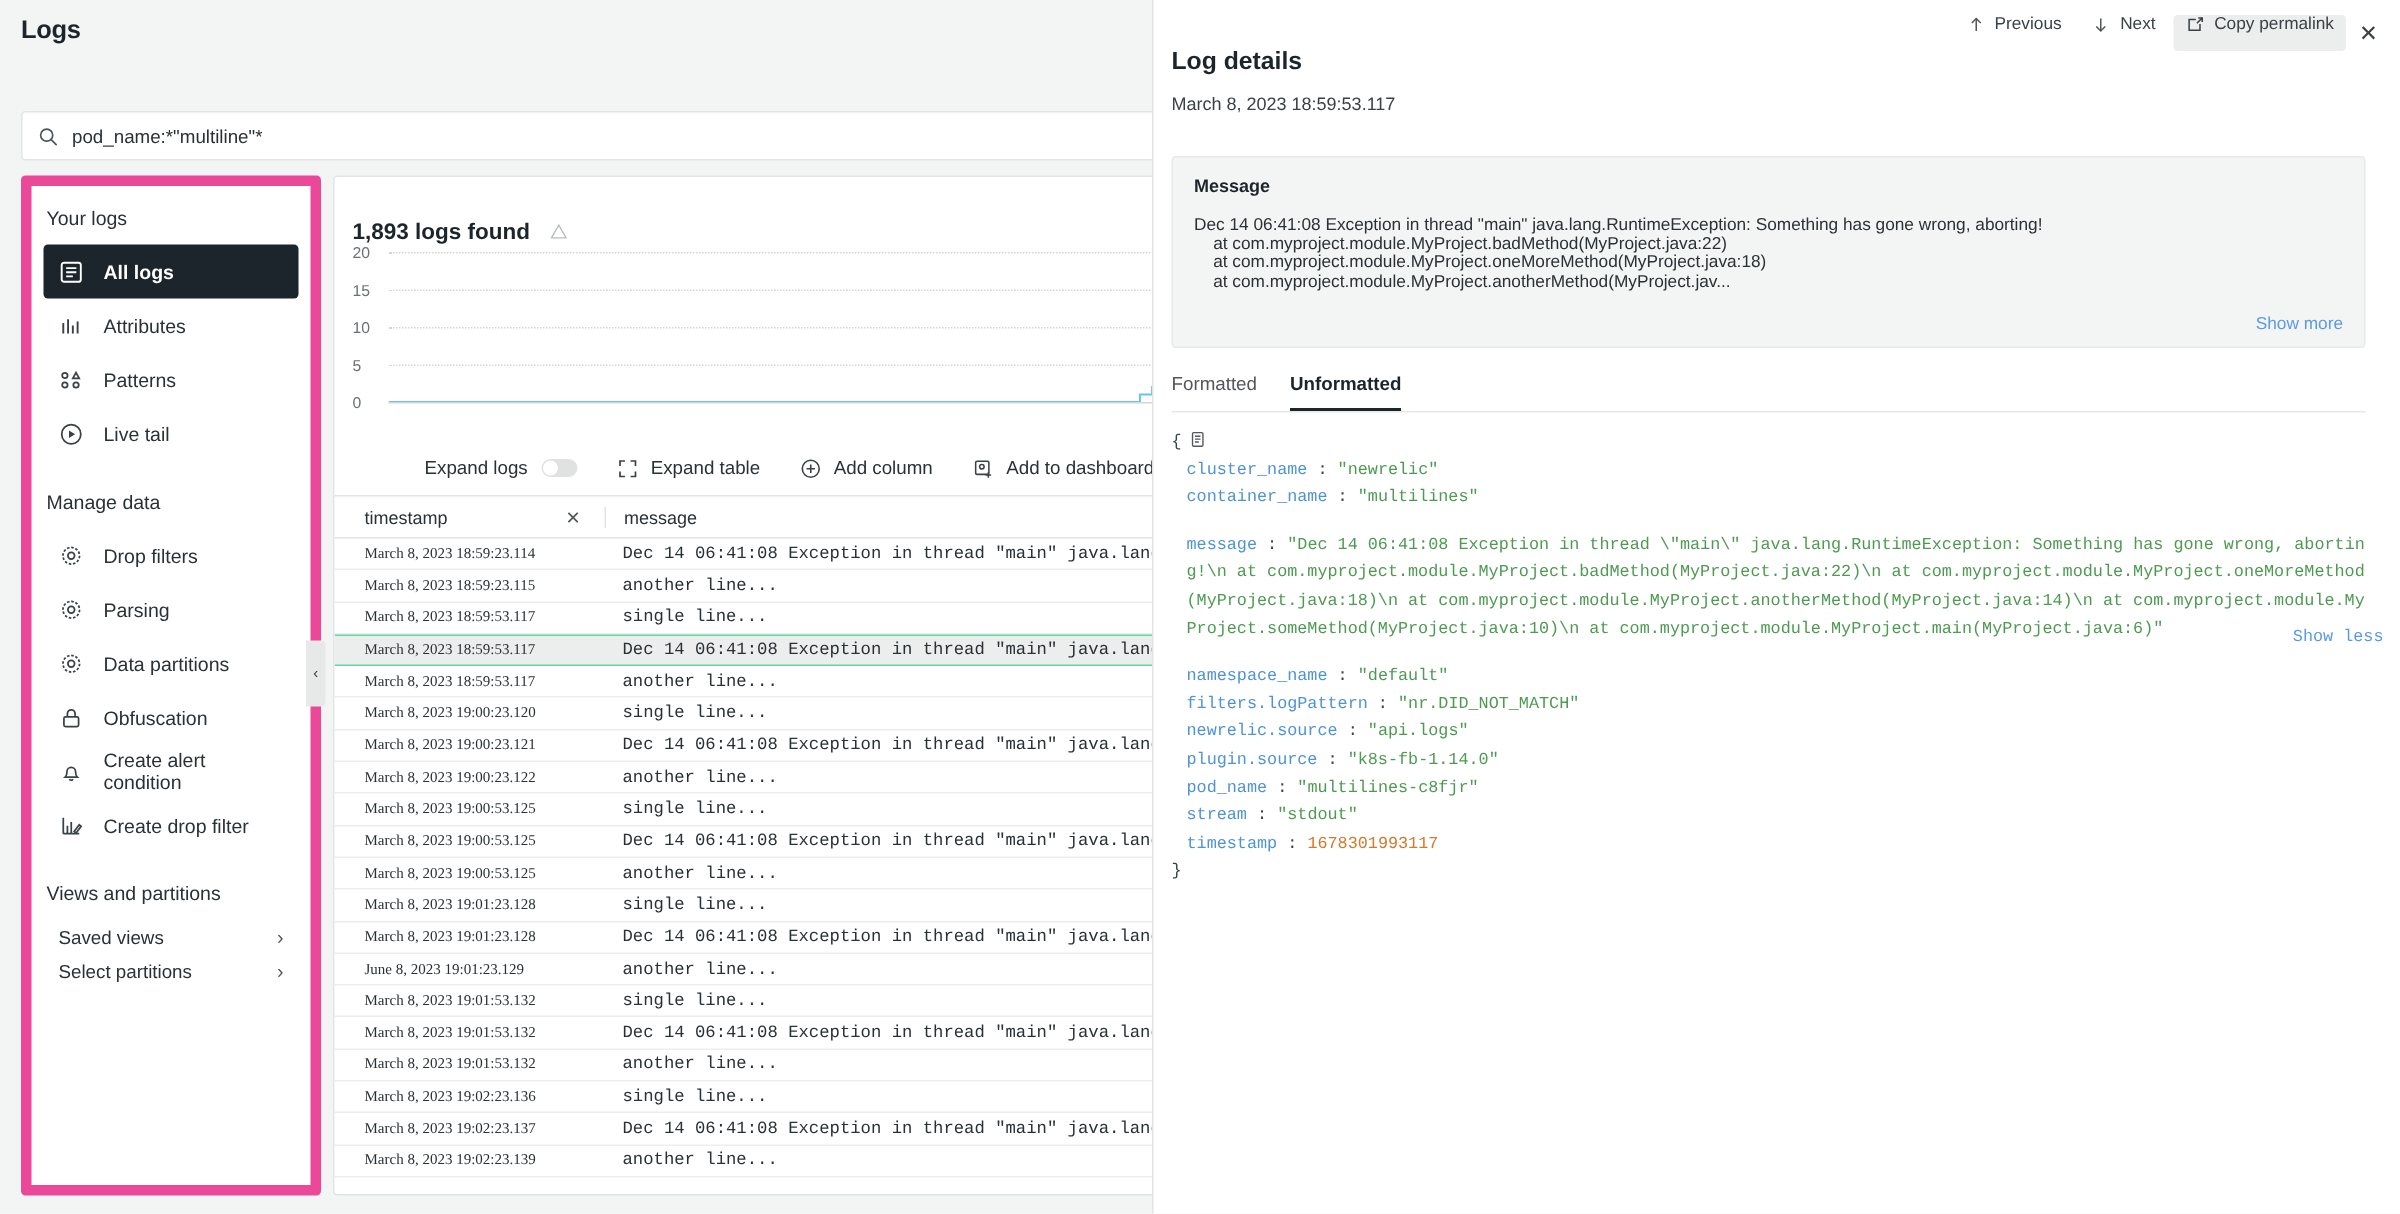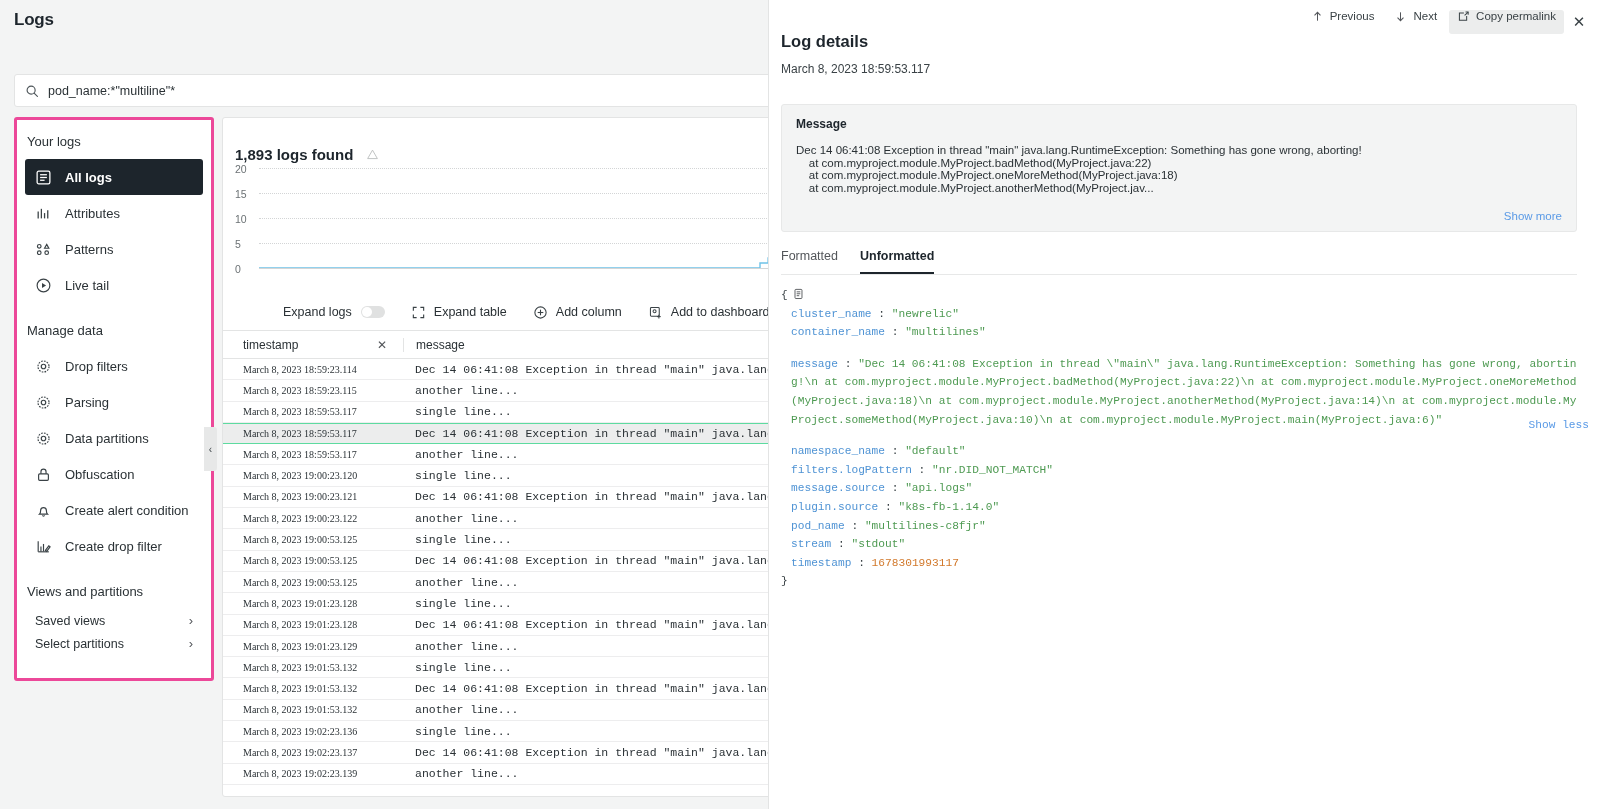--- a/index.html
+++ b/index.html
@@ -12,25 +12,25 @@
 
   
   #app-left { position:absolute; left:0; top:0; width:768px; height:809px; background:#f3f4f4; overflow:hidden; }
   #page-title { position:absolute; left:14px; top:10px; font-size:17px; font-weight:600; letter-spacing:-0.2px; }
   #search-bar { position:absolute; left:14px; top:74px; width:1046px; height:33px;
      background:#fff; border:1px solid #e3e4e4; border-radius:3px; display:flex; align-items:center; padding:0 10px; }
   #search-bar .si { width:14px; height:14px; margin-right:9px; flex:0 0 auto; color:#4d5559; }
   #search-value { font-size:12.5px; color:#2a3135; white-space:nowrap; }
 
   
-  #sidebar { position:absolute; left:14px; top:117px; width:200px; height:564px;
-     background:#fff; border:3px solid #ec4899; border-radius:3px; padding:14px 0 0 0; overflow:hidden; }
+  #sidebar { position:absolute; left:14px; top:117px; width:200px; height:680px;
+     background:#fff; border:7px solid #ec4899; border-radius:3px; padding:14px 0 0 0; overflow:hidden; }
   .sb-head { font-size:13px; color:#2a3135; padding:0 0 10px 10px; font-weight:400; }
   .sb-item { display:flex; align-items:center; height:36px; margin:0 8px; padding:0 10px; border-radius:3px;
-     font-size:13px; color:#2a3135; cursor:pointer;text-align:right; }
+     font-size:13px; color:#2a3135; cursor:pointer; }
   .sb-item .ico { width:17px; height:17px; margin-right:13px; display:flex; align-items:center; justify-content:center; flex:0 0 auto; }
   .sb-item.active { background:#1d252c; color:#fff; font-weight:600; }
   .sb-gap { height:20px; }
   .sb-row { display:flex; align-items:center; justify-content:space-between; height:23px; margin:0 8px; padding:0 10px;
      font-size:12.5px; color:#2a3135; cursor:pointer; }
   .sb-row .chev { font-size:13px; color:#53565a; }
 
   
   #collapse-handle { position:absolute; left:204px; top:427px; width:13px; height:44px; background:#e7e8e8;
      border-radius:0 3px 3px 0; display:flex; align-items:center; justify-content:center; cursor:pointer;
@@ -375,21 +375,21 @@
           </div>
           <div class="trow">
             <div class="td1">March 8, 2023 19:01:23.128</div>
             <div class="td2">single line...</div>
           </div>
           <div class="trow">
             <div class="td1">March 8, 2023 19:01:23.128</div>
             <div class="td2">Dec 14 06:41:08 Exception in thread "main" java.lang.Runtim</div>
           </div>
           <div class="trow">
-            <div class="td1">March 8, 2023 19:01:23.129</div>
+            <div class="td1">June 8, 2023 19:01:23.129</div>
             <div class="td2">another line...</div>
           </div>
           <div class="trow">
             <div class="td1">March 8, 2023 19:01:53.132</div>
             <div class="td2">single line...</div>
           </div>
           <div class="trow">
             <div class="td1">March 8, 2023 19:01:53.132</div>
             <div class="td2">Dec 14 06:41:08 Exception in thread "main" java.lang.Runtim</div>
           </div>
@@ -471,21 +471,21 @@
             <line x1="4" y1="4.2" x2="8" y2="4.2"></line>
             <line x1="4" y1="6.3" x2="8" y2="6.3"></line>
             <line x1="4" y1="8.4" x2="6.8" y2="8.4"></line>
           </svg></span></div>
       <div id="msgwrap">
         <div class="jline" style="padding-left: 10px;"><span class="jkey">cluster_name</span><span class="jpunc"> : </span><span class="jstr">"newrelic"</span></div>
         <div class="jline" style="padding-left: 10px;"><span class="jkey">container_name</span><span class="jpunc"> : </span><span class="jstr">"multilines"</span></div>
         <div class="jline" style="padding-left: 10px; white-space: pre-wrap; word-break: break-all; margin: 13px 0px;"><span class="jkey">message</span><span class="jpunc"> : </span><span class="jstr">"Dec 14 06:41:08 Exception in thread \"main\" java.lang.RuntimeException: Something has gone wrong, aborting!\n at com.myproject.module.MyProject.badMethod(MyProject.java:22)\n at com.myproject.module.MyProject.oneMoreMethod(MyProject.java:18)\n at com.myproject.module.MyProject.anotherMethod(MyProject.java:14)\n at com.myproject.module.MyProject.someMethod(MyProject.java:10)\n at com.myproject.module.MyProject.main(MyProject.java:6)"</span></div>
         <div class="jline" style="padding-left: 10px;"><span class="jkey">namespace_name</span><span class="jpunc"> : </span><span class="jstr">"default"</span></div>
         <div class="jline" style="padding-left: 10px;"><span class="jkey">filters.logPattern</span><span class="jpunc"> : </span><span class="jstr">"nr.DID_NOT_MATCH"</span></div>
-        <div class="jline" style="padding-left: 10px;"><span class="jkey">message.source</span><span class="jpunc"> : </span><span class="jstr">"api.logs"</span></div>
+        <div class="jline" style="padding-left: 10px;"><span class="jkey">newrelic.source</span><span class="jpunc"> : </span><span class="jstr">"api.logs"</span></div>
         <div class="jline" style="padding-left: 10px;"><span class="jkey">plugin.source</span><span class="jpunc"> : </span><span class="jstr">"k8s-fb-1.14.0"</span></div>
         <div class="jline" style="padding-left: 10px;"><span class="jkey">pod_name</span><span class="jpunc"> : </span><span class="jstr">"multilines-c8fjr"</span></div>
         <div class="jline" style="padding-left: 10px;"><span class="jkey">stream</span><span class="jpunc"> : </span><span class="jstr">"stdout"</span></div>
         <div class="jline" style="padding-left: 10px;"><span class="jkey">timestamp</span><span class="jpunc"> : </span><span class="jnum">1678301993117</span></div>
         <div id="show-less">Show less</div>
       </div>
       <div class="jline"><span class="jpunc">}</span></div>
     </div>
 </div>
 

